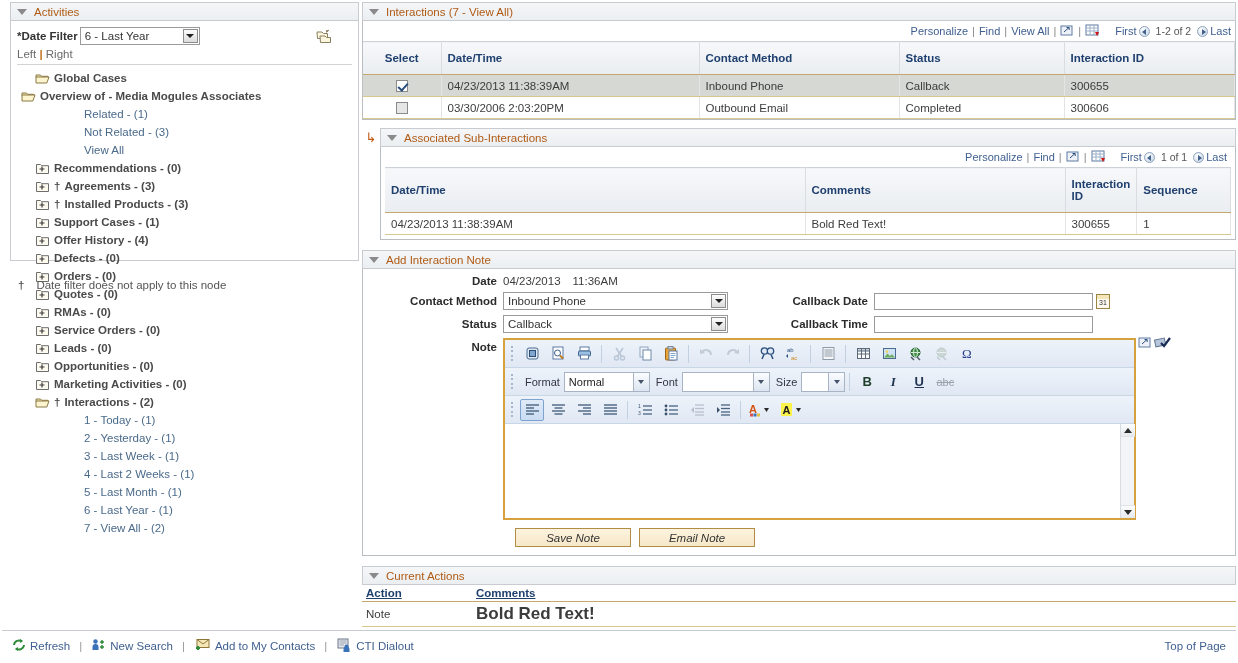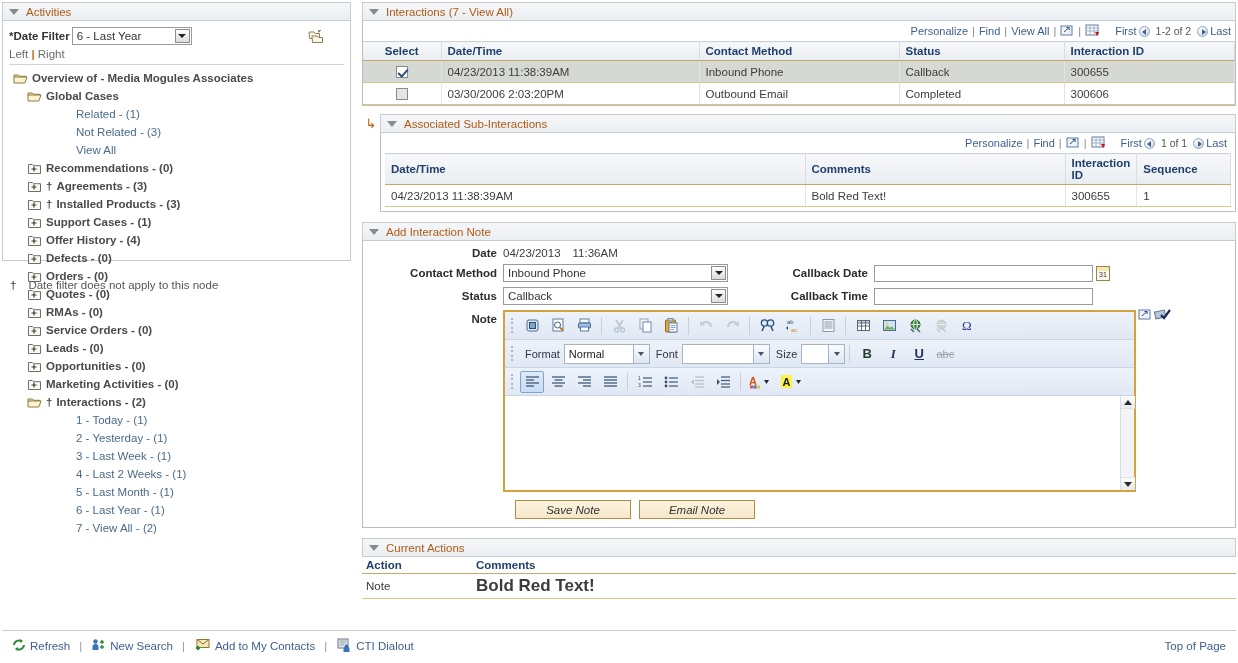--- a/index.html
+++ b/index.html
@@ -27,21 +27,21 @@
   .tri {
     width: 0; height: 0;
     border-left: 5px solid transparent;
     border-right: 5px solid transparent;
     border-top: 6px solid #8a8a8a;
     margin-right: 7px;
   }
 
   
   .left {
-    position: absolute; left: 2px; top: 2px;
+    position: absolute; left: 10px; top: 2px;
     width: 349px; height: 622px;
   }
   .left .sec-head { width: 349px; }
   .left-body {
     border: 1px solid #c8ccd0; border-top: none;
     width: 349px; height: 240px;
     background: #fff;
     padding: 4px 6px 0 6px;
   }
   .filter-row { display:flex; align-items:center; position:relative; height:22px;}
@@ -105,21 +105,21 @@
   }
   .circ.l::after{ border-right:4px solid #41618e; left:2px;}
   .circ.r::after{ border-left:4px solid #41618e; left:4px;}
 
   table.grid { border-collapse:collapse; width:100%; font-size:11.5px; }
   table.grid th {
     background:linear-gradient(to bottom,#f7f8fa,#e9edf1);
     border-top:1px solid #ccd2d8; border-bottom:1px solid #c3a96b;
     border-right:1px solid #d9dde1;
     color:#1f3f6e; font-weight:bold; text-align:left;
-    padding:3px 6px; height:14px;
+    padding:10px 6px; height:14px;
   }
   table.grid td {
     border-bottom:1px solid #d9c88d; border-right:1px solid #e4e4e4;
     padding:3px 6px; height:22px; color:#3c3c3c;
   }
   tr.sel-row td { background:#d6d8d3; }
   .ckbx {
     width:12px;height:12px;border:1px solid #8a8a8a;background:#fff;
     display:inline-block; position:relative; vertical-align:middle;
   }
@@ -200,21 +200,21 @@
     font-size:11.5px;color:#333;display:flex;align-items:center;justify-content:center;
     margin-right:8px;
     font-style:italic;
   }
 
   
   .ca { margin-top:10px; }
   table.ca-tbl { border-collapse:collapse; width:100%; font-size:11.5px; }
   table.ca-tbl th {
     text-align:left; color:#1f3f6e; font-weight:bold;
-    border-bottom:1px solid #c3a96b; padding:2px 4px; background:#fff;
+    border-bottom:1px solid #c3a96b; padding:2px 4px; background:#fff;text-decoration:underline;
   }
   table.ca-tbl td { padding:2px 4px; border-bottom:1px solid #d9c88d; color:#3c3c3c;}
   .redbold { color:#ee0000; font-weight:bold; font-size:17px; }
 
   
   .footer {
     position:absolute; left:2px; top:630px; width:1234px; height:30px;
     border-top:1px solid #c8ccd0; display:flex; align-items:center;
     padding:0 10px; font-size:11.5px;
   }
@@ -251,33 +251,33 @@
       </div>
 
       <div class="lr-row">
         <span>Left</span>
         <b>|</b>
         <span>Right</span>
       </div>
       <div class="divider"></div>
 
       <div class="tree" id="tree">
-          <div class="node lvl1">
+          <div class="node lvl2">
             <span class="ico"><svg width="15" height="13" viewBox="0 0 15 13">
                 <path d="M1 3 h4.5 l1.3 1.3 h6.2 v1.3 h-12 z" fill="#f3e2a8" stroke="#8a7a46"></path>
                 <path d="M1 5 h10.5 l2.5 0 l-2.2 6 h-10.8 z" fill="#fcf3cf" stroke="#8a7a46"></path>
               </svg></span>
-            <span class="b-lbl">Overview of - Media Mogules Associates</span>
-          </div>
-          <div class="node lvl2">
+            <span class="b-lbl">Global Cases</span>
+          </div>
+          <div class="node lvl1">
             <span class="ico"><svg width="15" height="13" viewBox="0 0 15 13">
                 <path d="M1 3 h4.5 l1.3 1.3 h6.2 v1.3 h-12 z" fill="#f3e2a8" stroke="#8a7a46"></path>
                 <path d="M1 5 h10.5 l2.5 0 l-2.2 6 h-10.8 z" fill="#fcf3cf" stroke="#8a7a46"></path>
               </svg></span>
-            <span class="b-lbl">Global Cases</span>
+            <span class="b-lbl">Overview of - Media Mogules Associates</span>
           </div>
           <div class="node lvl3">
             <span class="ico"></span>
             <span class="lnk">Related - (1)</span>
           </div>
           <div class="node lvl3">
             <span class="ico"></span>
             <span class="lnk">Not Related - (3)</span>
           </div>
           <div class="node lvl3">

